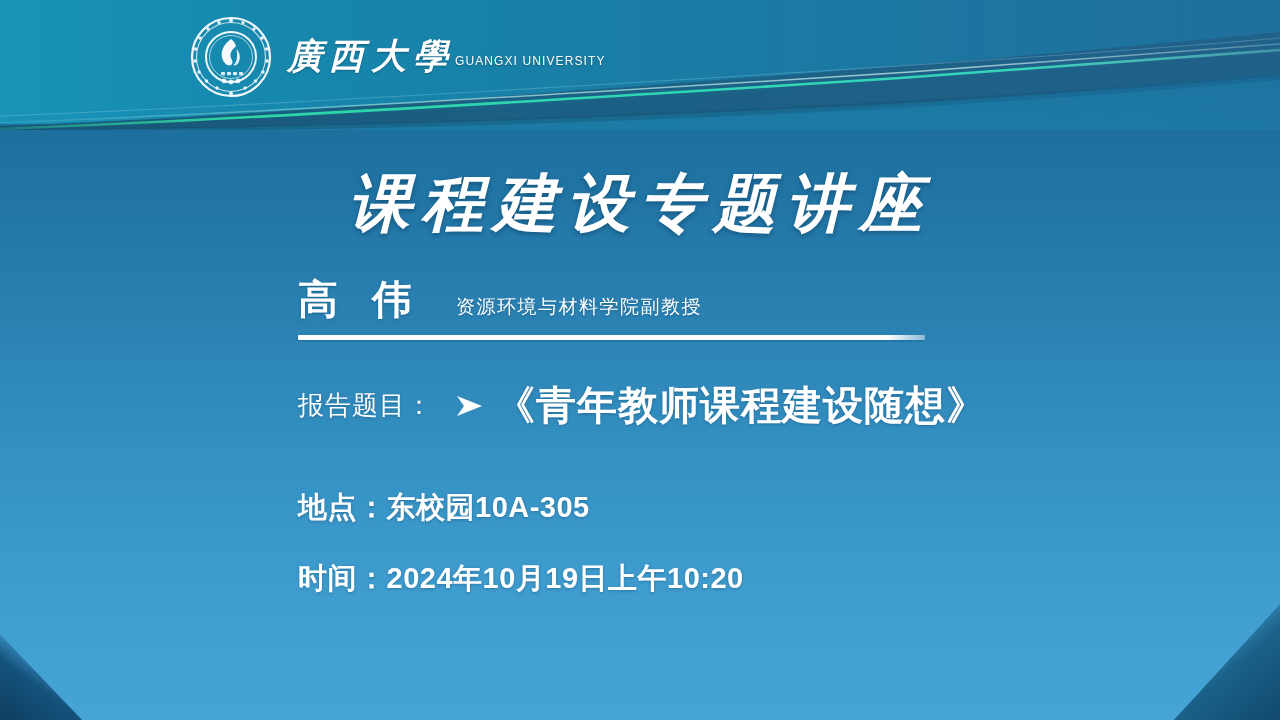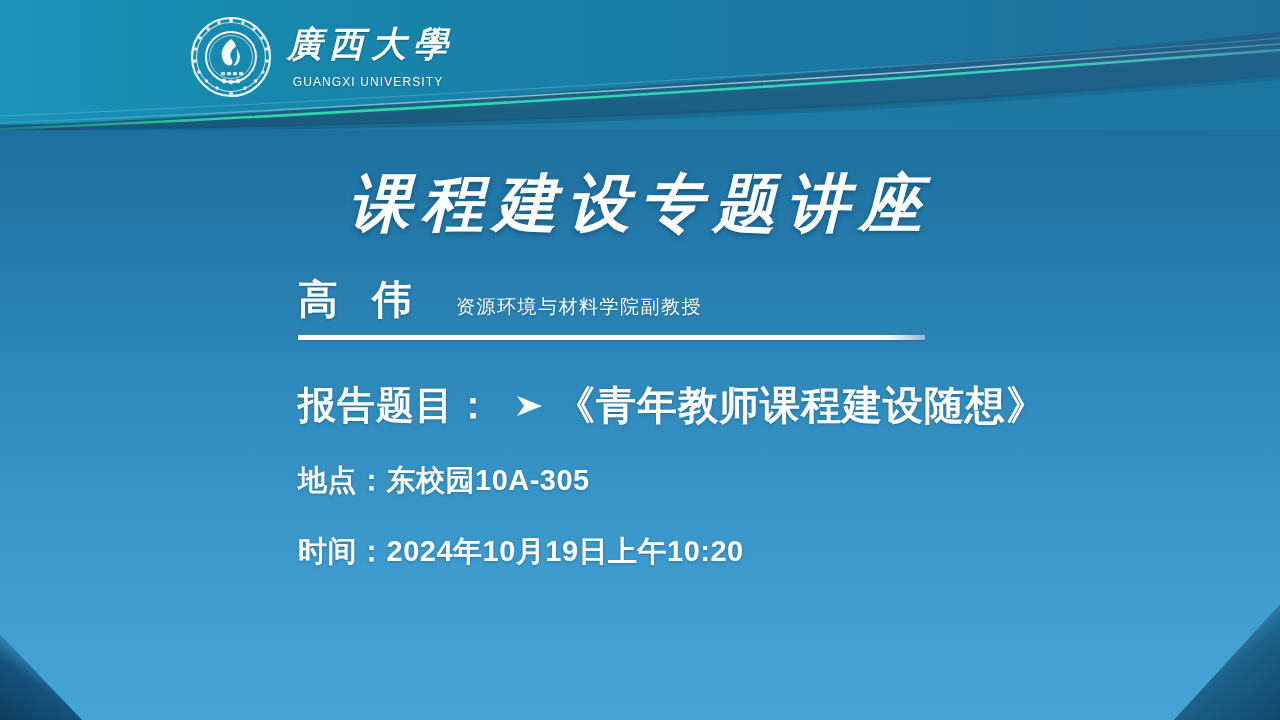--- a/index.html
+++ b/index.html
@@ -50,21 +50,21 @@
   }
   #header-band svg { display:block; width:1280px; height:130px; }
 
   
   #logo-block {
     position:absolute; left:190px; top:16px;
     display:flex; align-items:center; gap:9px;
     z-index:6;
   }
   #logo-seal { width:82px; height:82px; }
-  #logo-text { display:flex; flex-direction:column; align-items:center; }
+  #logo-text { display:flex; flex-direction:row; align-items:center; }
   #logo-cn {
     font-family:"Liberation Serif", serif;
     font-size:35px; font-weight:700; color:#ffffff;
     letter-spacing:7px; line-height:1.22;
     font-style:italic;
     text-shadow:0 1px 2px rgba(0,0,0,.28);
     white-space:nowrap;
     padding-left:6px;
   }
   #logo-en {
@@ -119,42 +119,42 @@
     border-radius:1px;
     box-shadow:0 1px 2px rgba(0,40,70,.28);
   }
 
   #topic-row {
     display:flex; align-items:center;
     margin-top:38px;
   }
   #topic-label {
     font-family:"Liberation Serif", serif;
-    font-size:38px; font-weight:700; color:#ffffff;
+    font-size:26px; font-weight:400; color:#ffffff;
     letter-spacing:1px; white-space:nowrap;
     text-shadow:0 1px 3px rgba(0,40,70,.3);
   }
   #topic-bullet-icon {
     margin:0 10px 0 22px;
     width:30px; height:26px; flex:none;
   }
   #topic-text {
     font-family:"Liberation Serif", serif;
     font-size:40px; font-weight:700; color:#ffffff;
     letter-spacing:1px; white-space:nowrap;
     text-shadow:0 1px 3px rgba(0,40,70,.3);
   }
 
   .info-row {
     margin-top:34px;
     font-size:29px; font-weight:700; color:#ffffff;
     letter-spacing:0.5px; white-space:nowrap;
     text-shadow:0 1px 3px rgba(0,40,70,.3);
   }
-  #venue-row { margin-top:28px; }
+  #venue-row { margin-top:55px; }
   #time-row  { margin-top:31px; }
 </style>
 </head>
 <body>
 
 <div id="slide">
 
   <div class="wedge" id="wedge-bl"></div>
   <div class="wedge" id="wedge-br"></div>
 

